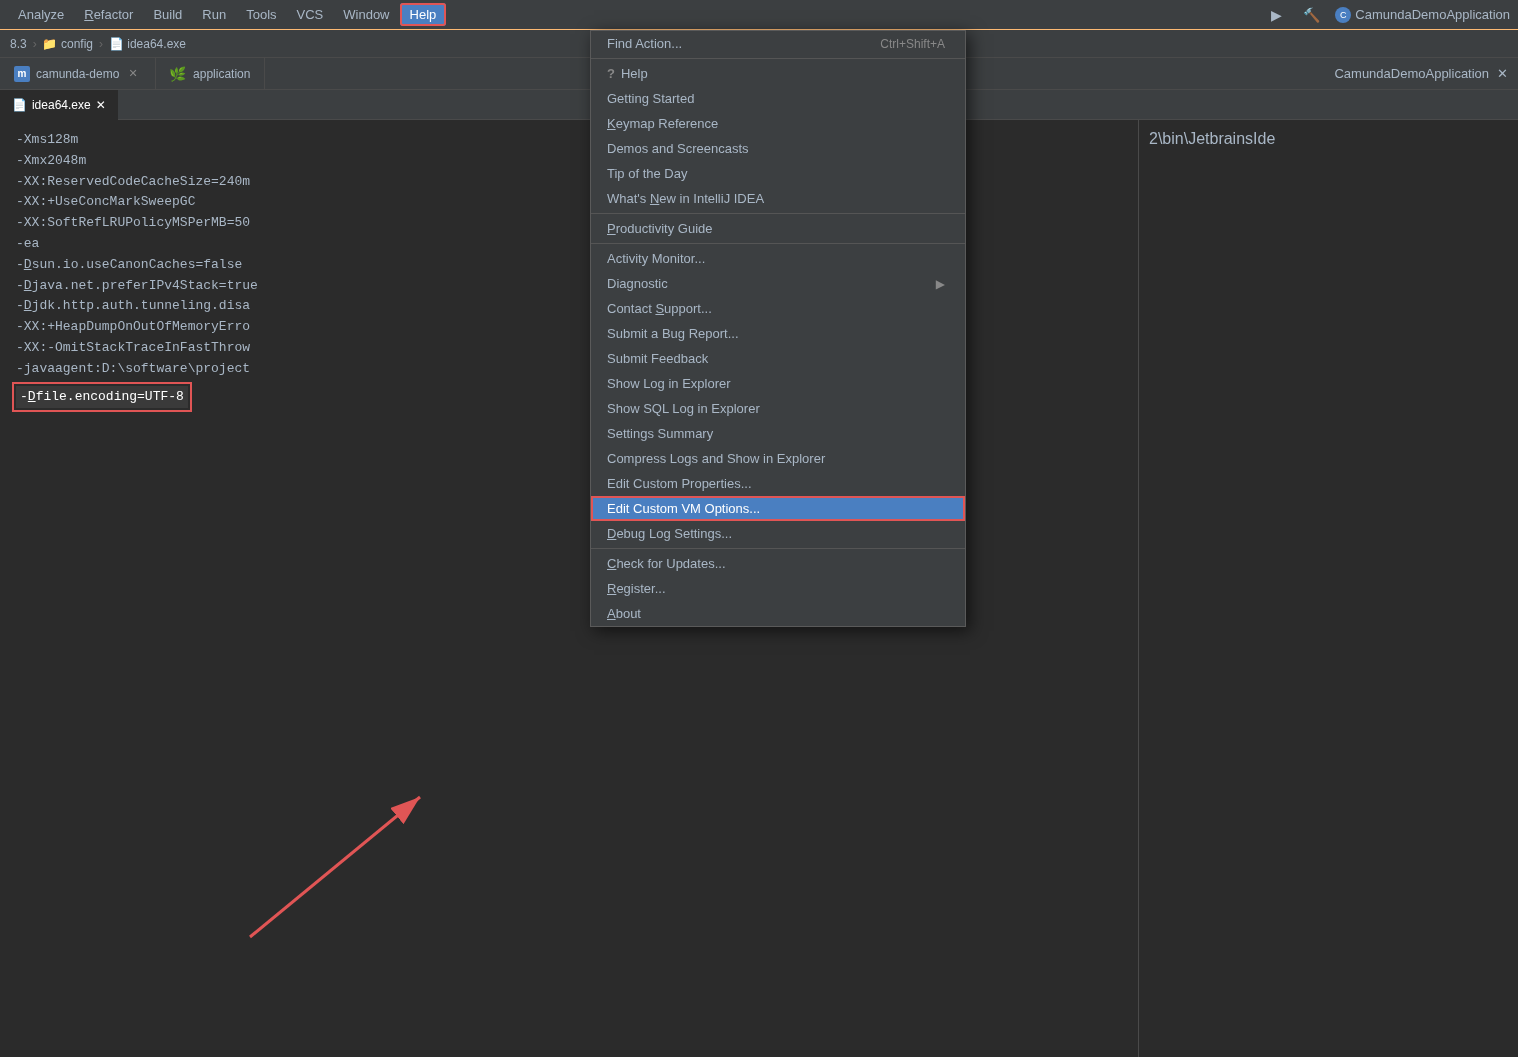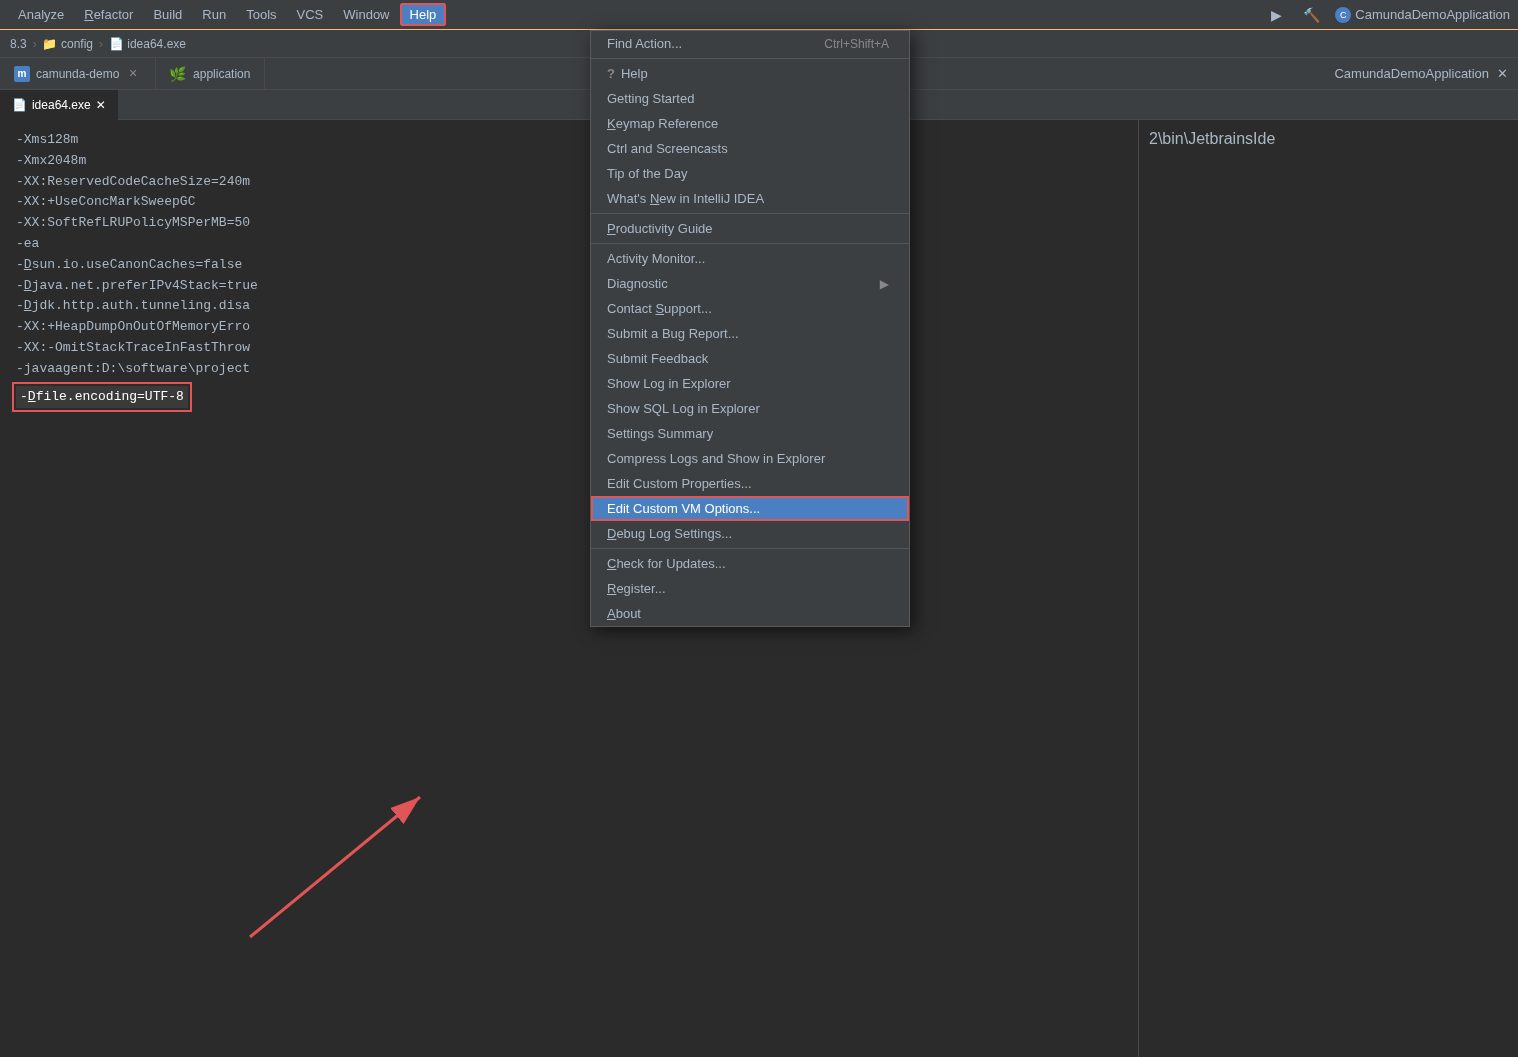--- a/index.html
+++ b/index.html
@@ -133,21 +133,21 @@
       display: inline-block;
       margin-top: 4px;
       text-align: center;
     }
 
     
     .dropdown-menu {
       position: absolute;
       top: 30px;
       left: 590px;
-      width: 320px;
+      width: 376px;
       background: #3c3f41;
       border: 1px solid #5a5a5a;
       box-shadow: 4px 4px 16px rgba(0,0,0,0.6);
       z-index: 100;
     }
     .menu-item {
       display: flex;
       align-items: center;
       padding: 5px 20px 5px 16px;
       cursor: pointer;
@@ -303,21 +303,21 @@
       <span>Help</span>
     </span>
   </div>
   <div class="menu-item">
     <span>Getting Started</span>
   </div>
   <div class="menu-item">
     <span><span class="ul">K</span>eymap Reference</span>
   </div>
   <div class="menu-item">
-    <span>Ctrl and Screencasts</span>
+    <span>Demos and Screencasts</span>
   </div>
   <div class="menu-item">
     <span>Tip of the Day</span>
   </div>
   <div class="menu-item">
     <span>What's <span class="ul">N</span>ew in IntelliJ IDEA</span>
   </div>
   <div class="menu-separator"></div>
   <div class="menu-item">
     <span><span class="ul">P</span>roductivity Guide</span>

